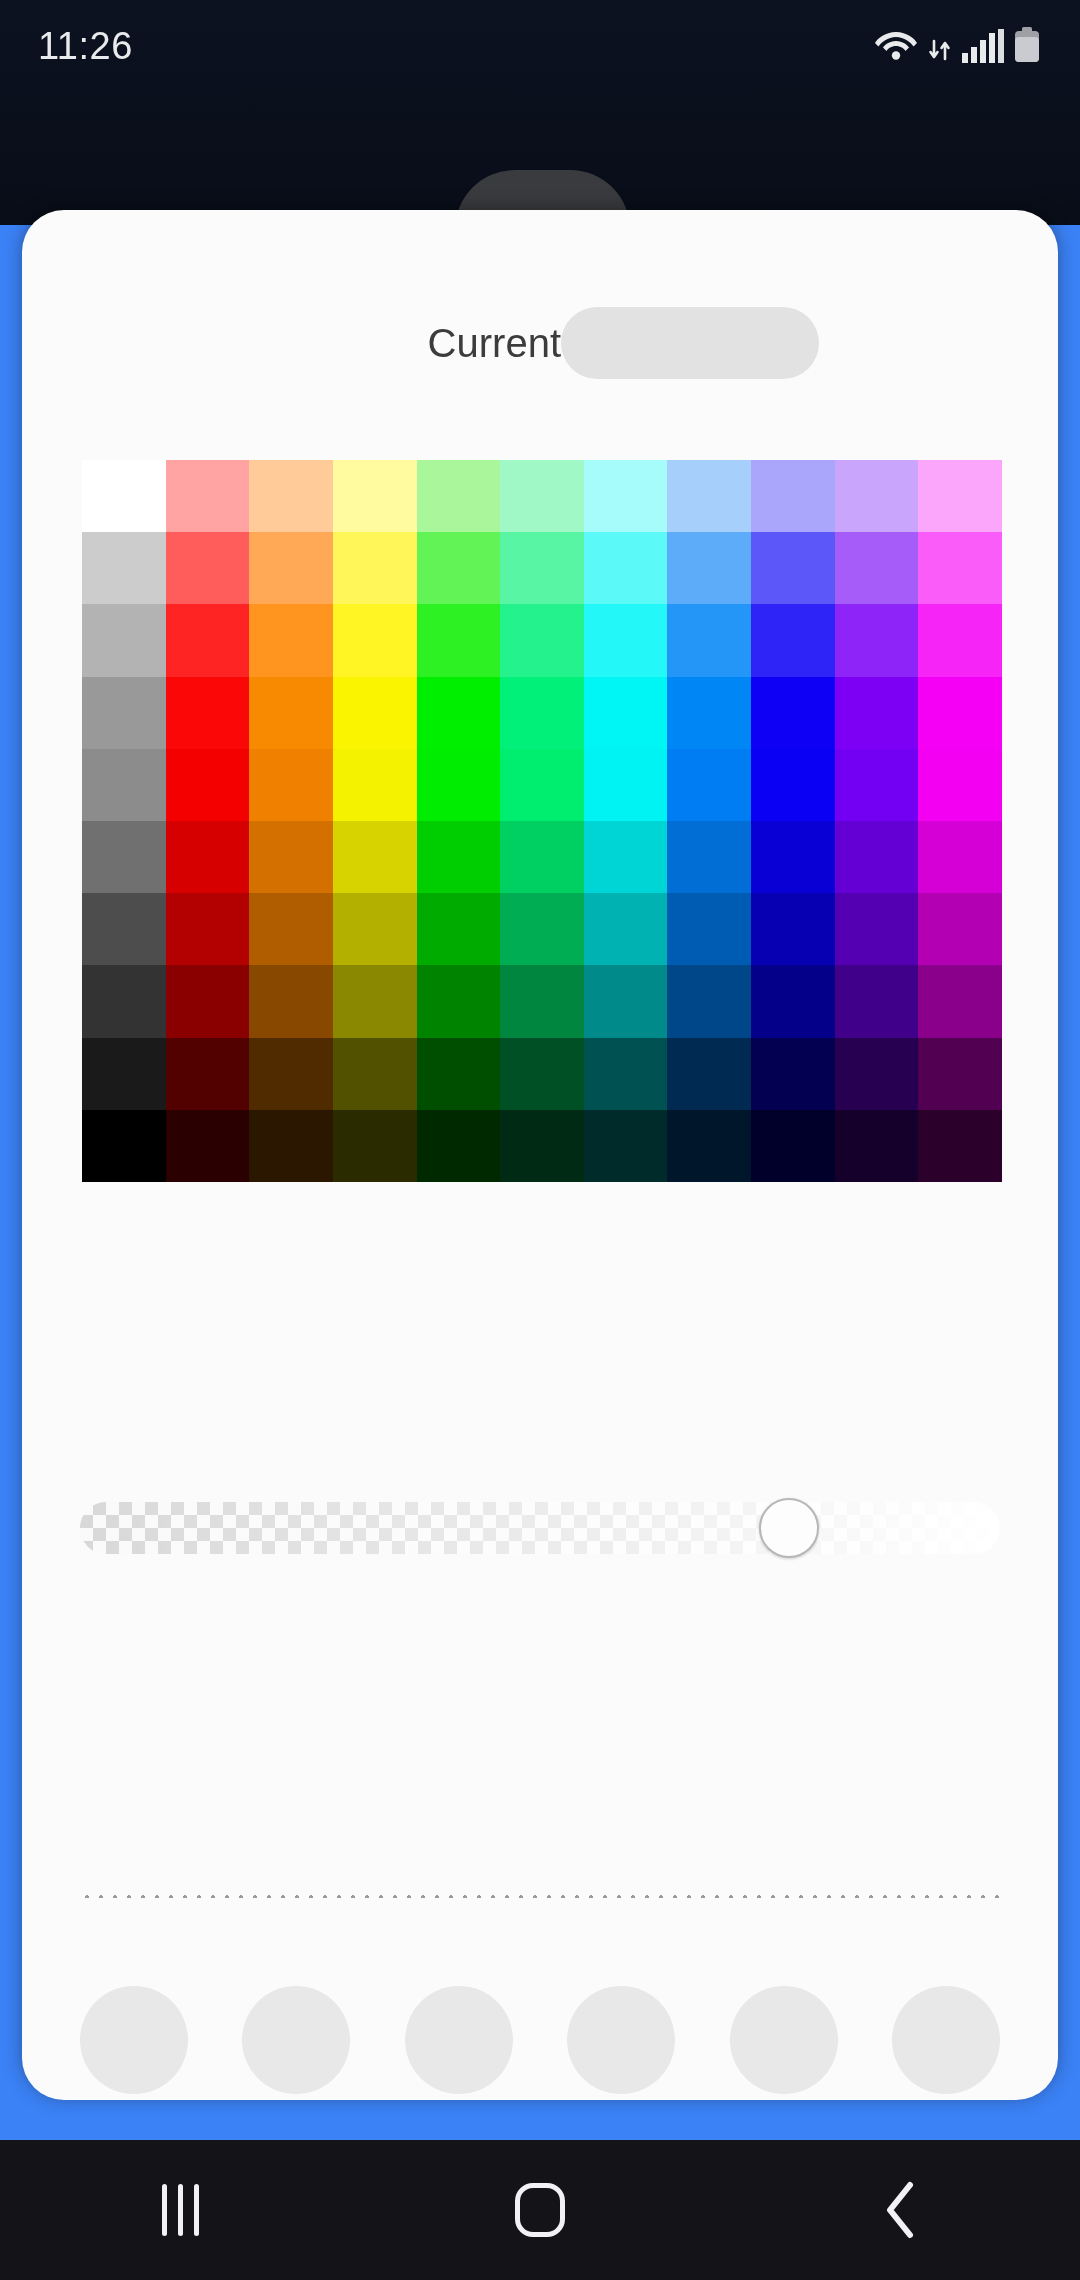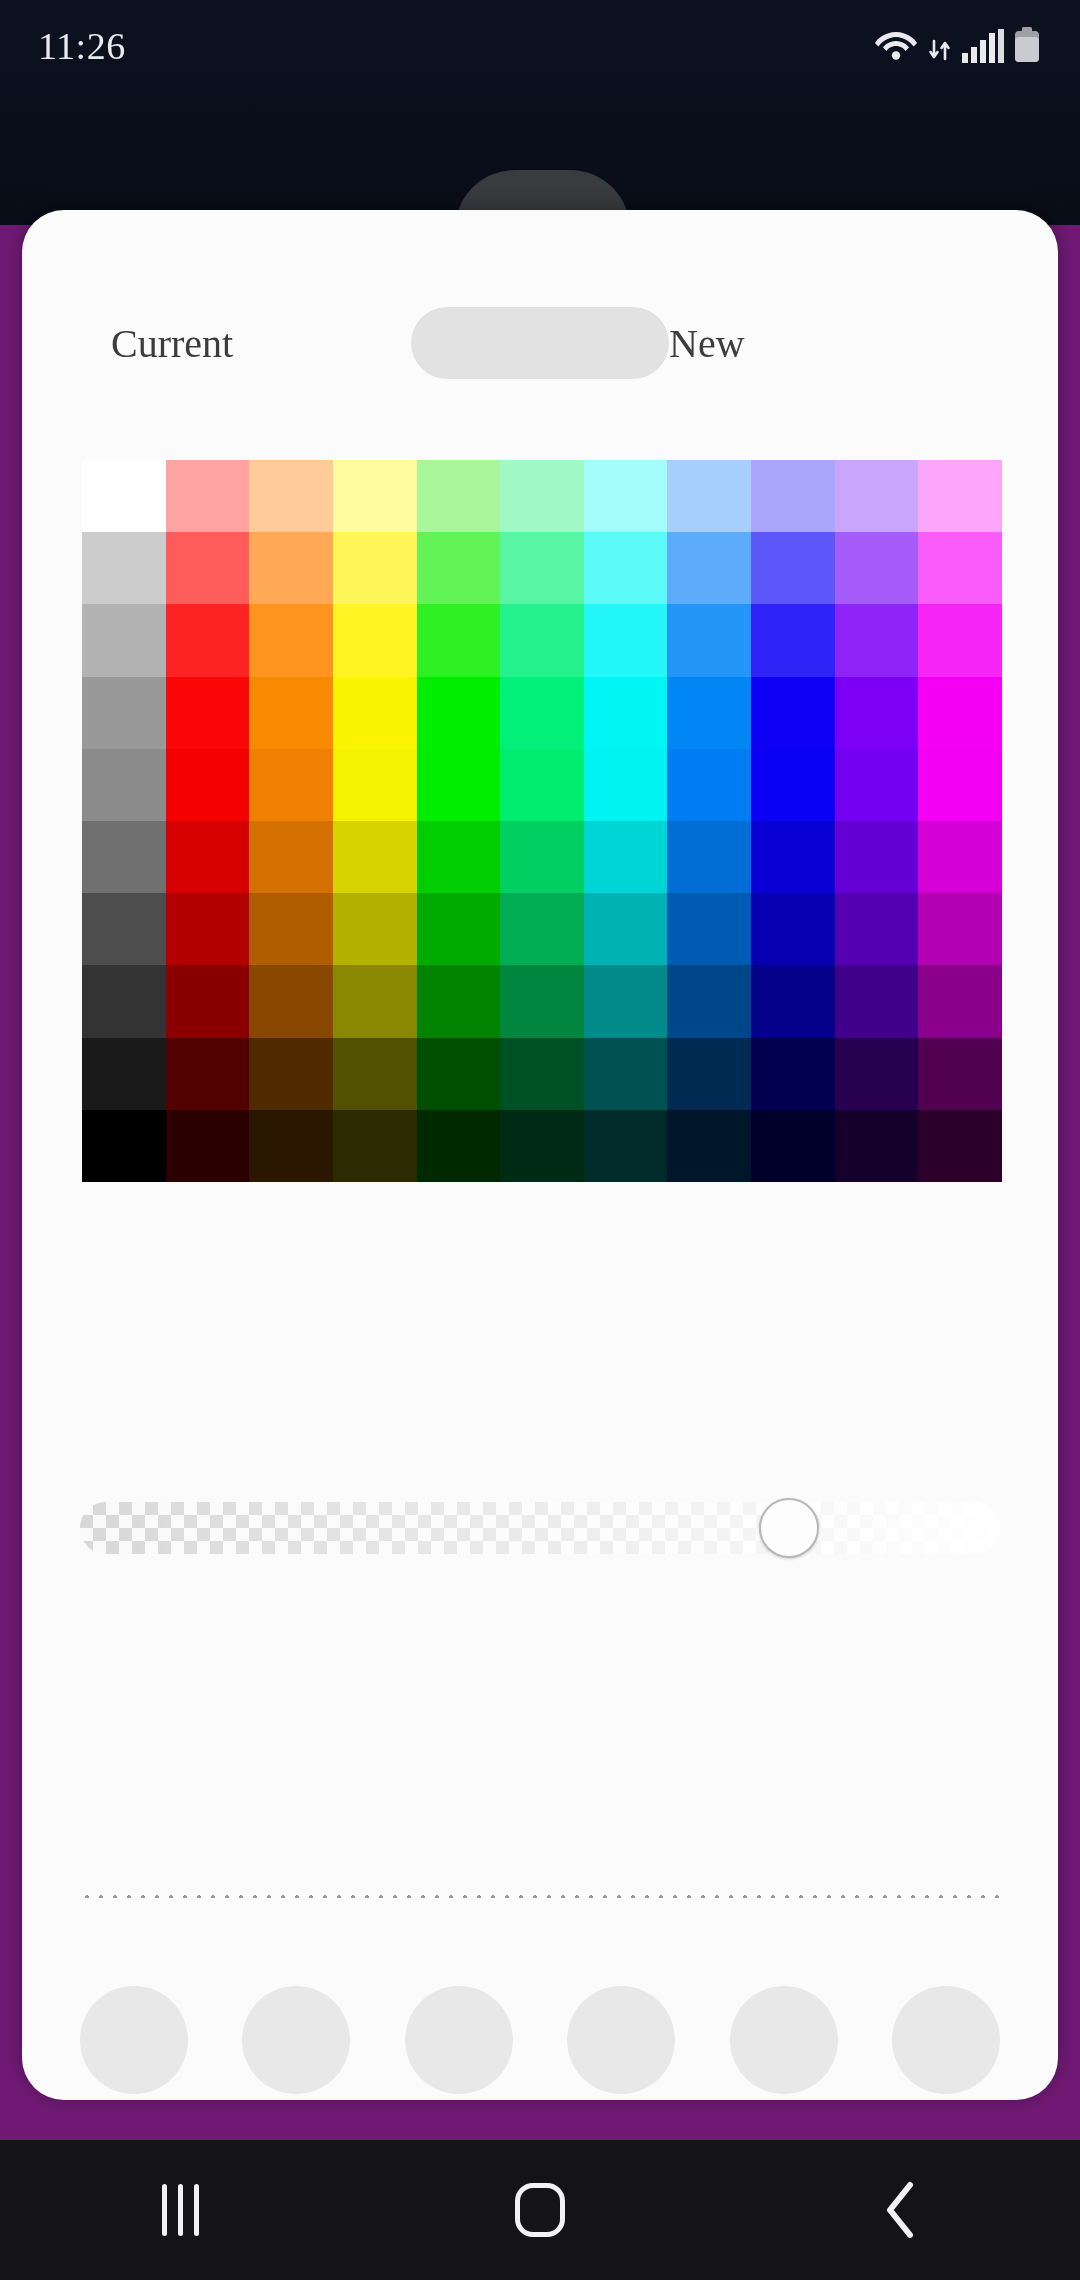--- a/index.html
+++ b/index.html
@@ -6,22 +6,21 @@
   html,body{ background:#000; }
   body{
     width:1080px; height:2280px;
     font-family:"Liberation Sans", sans-serif;
     overflow:hidden; position:relative;
   }
 
   
   #screen{
     position:absolute; inset:0;
-    background:#701a75;
-    font-family:Liberation Serif, serif;
+    background:#3b82f6;
   }
   #wallpaper{
     position:absolute; left:0; top:0; width:1080px; height:225px;
     background:linear-gradient(180deg,#0c1220 0%, #080d18 100%);
   }
   #behind-blob{
     position:absolute;
     left:455px; top:170px; width:175px; height:120px;
     background:#3a3b3e;
     border-radius:60px 60px 0 0;
@@ -47,21 +46,21 @@
     box-shadow:0 -2px 18px rgba(0,0,0,.35);
     overflow:hidden;
   }
 
   
   #preview-row{
     position:absolute; left:0; top:78px; width:1036px; height:110px;
     display:flex; align-items:center; justify-content:center; gap:0;
   }
   .preview-label{
-    font-size:40px; color:#3c3c3c; width:300px; text-align:left;
+    font-size:40px; color:#3c3c3c; width:300px; text-align:right;
   }
   #preview-swatch{
     width:258px; height:72px; border-radius:36px;
     background:#e2e2e2;
   }
 
   
   #palette{
     position:absolute; left:60px; top:250px;
     width:920px; height:722px;
@@ -171,21 +170,20 @@
       </svg>
 
     </div>
   </div>
 
   <div id="sheet">
 
     <div id="preview-row">
       <div class="preview-label">Current</div>
       <div id="preview-swatch" style="background: rgb(226, 226, 226);"></div>
-      <div class="preview-label">New</div>
     </div>
 
     <div id="palette">
         <div class="swatch" style="background: rgb(255, 255, 255);"></div>
         <div class="swatch" style="background: rgb(255, 163, 163);"></div>
         <div class="swatch" style="background: rgb(255, 203, 153);"></div>
         <div class="swatch" style="background: rgb(255, 251, 158);"></div>
         <div class="swatch" style="background: rgb(169, 247, 154);"></div>
         <div class="swatch" style="background: rgb(160, 248, 198);"></div>
         <div class="swatch" style="background: rgb(166, 251, 251);"></div>

